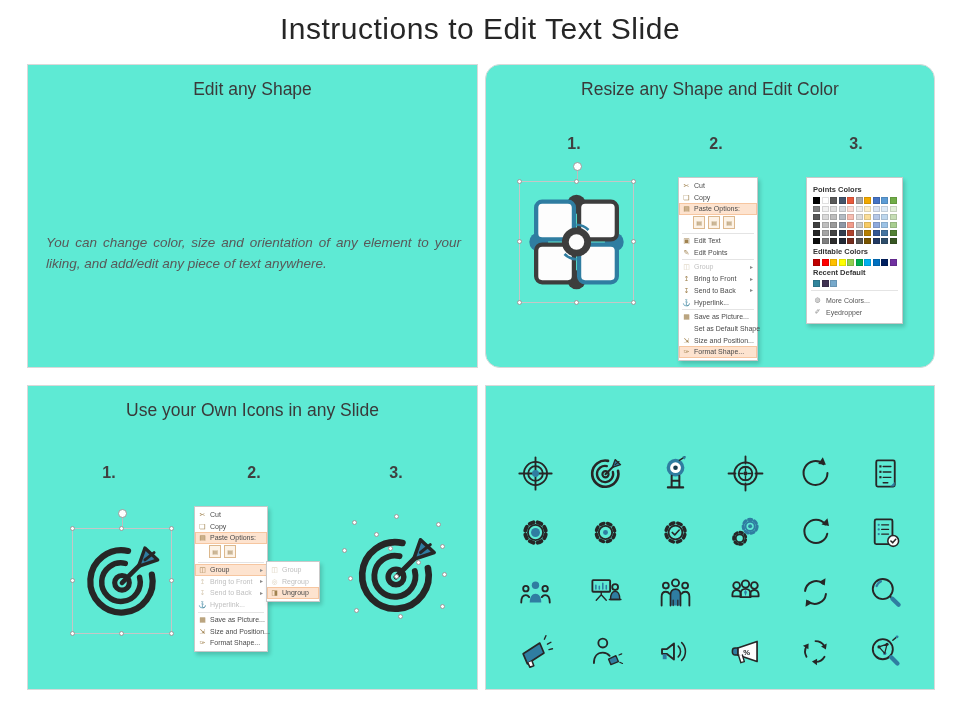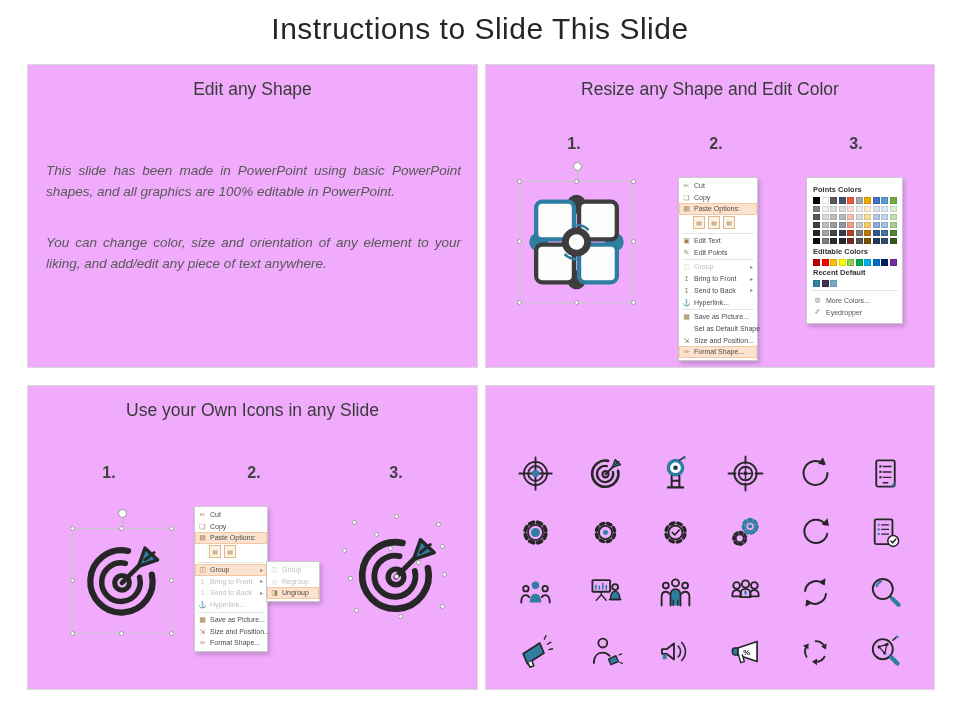--- a/index.html
+++ b/index.html
@@ -1,22 +1,22 @@
 <!DOCTYPE html>
 <html><head>
 <meta charset="utf-8">
 <style>
   html,body{margin:0;padding:0;}
   body{width:960px;height:720px;position:relative;background:#ffffff;
        font-family:"Liberation Sans",sans-serif;color:#3d3d3d;overflow:hidden;}
   .slide-title{position:absolute;top:12px;left:0;width:100%;text-align:center;
        font-size:30px;font-weight:400;color:#262626;letter-spacing:.5px;}
-  .panel{position:absolute;background:#f0abfc;border:1px solid #d9d9d9;box-sizing:border-box;}
+  .panel{position:absolute;background:#5eead4;border:1px solid #d9d9d9;box-sizing:border-box;}
   #p-tl{left:27px;top:64px;width:451px;height:304px;}
-  #p-tr{left:485px;top:64px;width:450px;height:304px;}
+  #p-tr{left:485px;top:64px;width:450px;height:304px;border-radius:15px;}
   #p-bl{left:27px;top:385px;width:451px;height:305px;}
   #p-br{left:485px;top:385px;width:450px;height:305px;}
   .panel-heading{margin:0;position:absolute;top:14px;left:10px;right:10px;text-align:center;
        font-size:17.5px;font-weight:500;color:#3a3a3a;}
   .panel-subheading{position:absolute;top:38px;left:10px;right:10px;text-align:center;
        font-size:10.5px;font-style:italic;color:#6b6b6b;}
   .para{position:absolute;left:18px;right:16px;font-style:italic;font-size:13.5px;
        line-height:1.55;color:#585858;text-align:justify;}
   #para1{top:96px;} #para2{top:168px;}
   .stepnum{position:absolute;width:56px;text-align:center;font-size:16px;font-weight:bold;color:#404040;}
@@ -67,25 +67,24 @@
   .icell svg{width:37px;height:37px;display:block;}
   svg text{font-family:"Liberation Sans",sans-serif;}
 
   
   .target-box{position:absolute;}
   .target-box svg{width:100%;height:100%;}
 </style>
 </head>
 <body>
 
-<div class="slide-title">Instructions to Slide This Slide</div>
+<div class="slide-title">Instructions to Edit Text Slide</div>
 
 <div class="panel" id="p-tl">
   <h2 class="panel-heading">Edit any Shape</h2>
-  <div class="para" id="para1">This slide has been made in PowerPoint using basic PowerPoint shapes, and all graphics are 100% editable in PowerPoint.</div>
   <div class="para" id="para2">You can change color, size and orientation of any element to your liking, and add/edit any piece of text anywhere.</div>
 </div>
 
 <div class="panel" id="p-tr">
   <h2 class="panel-heading">Resize any Shape and Edit Color</h2>
   <span class="stepnum" style="left:60px;top:70px">1.</span>
   <span class="stepnum" style="left:202px;top:70px">2.</span>
   <span class="stepnum" style="left:342px;top:70px">3.</span>
 
   <div class="sel-frame" style="left:33px;top:116px;width:113px;height:120px;">

